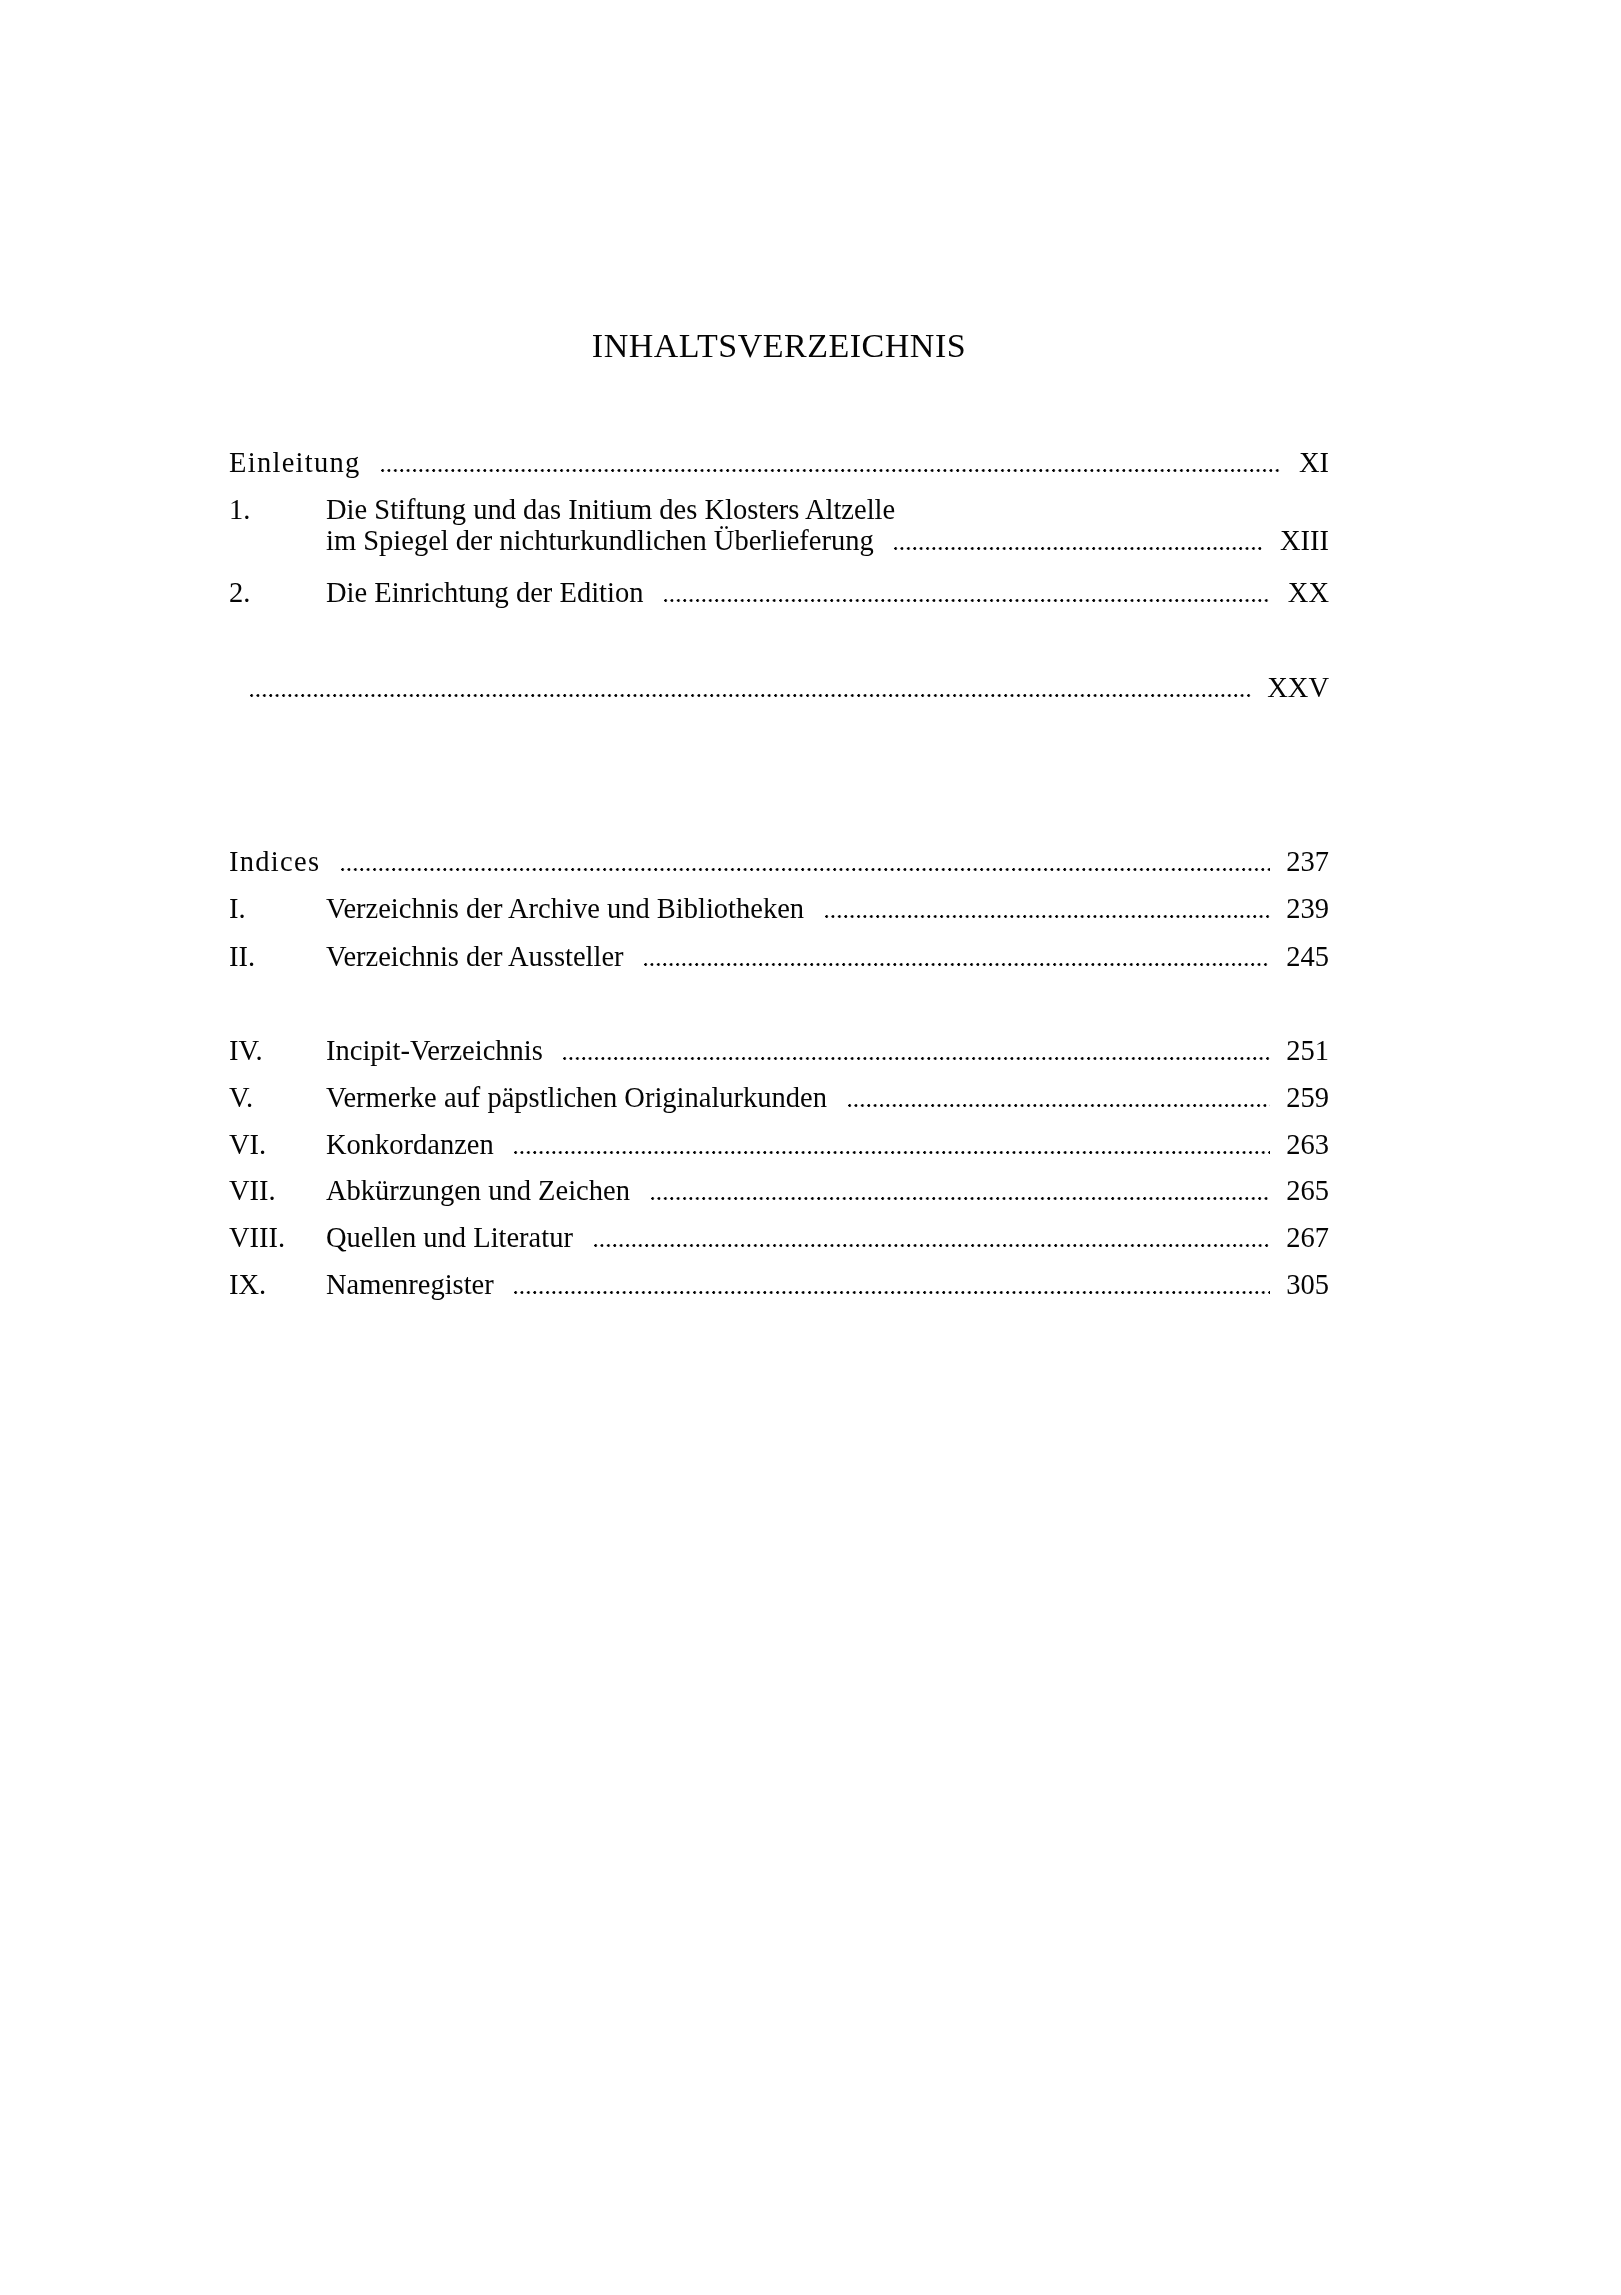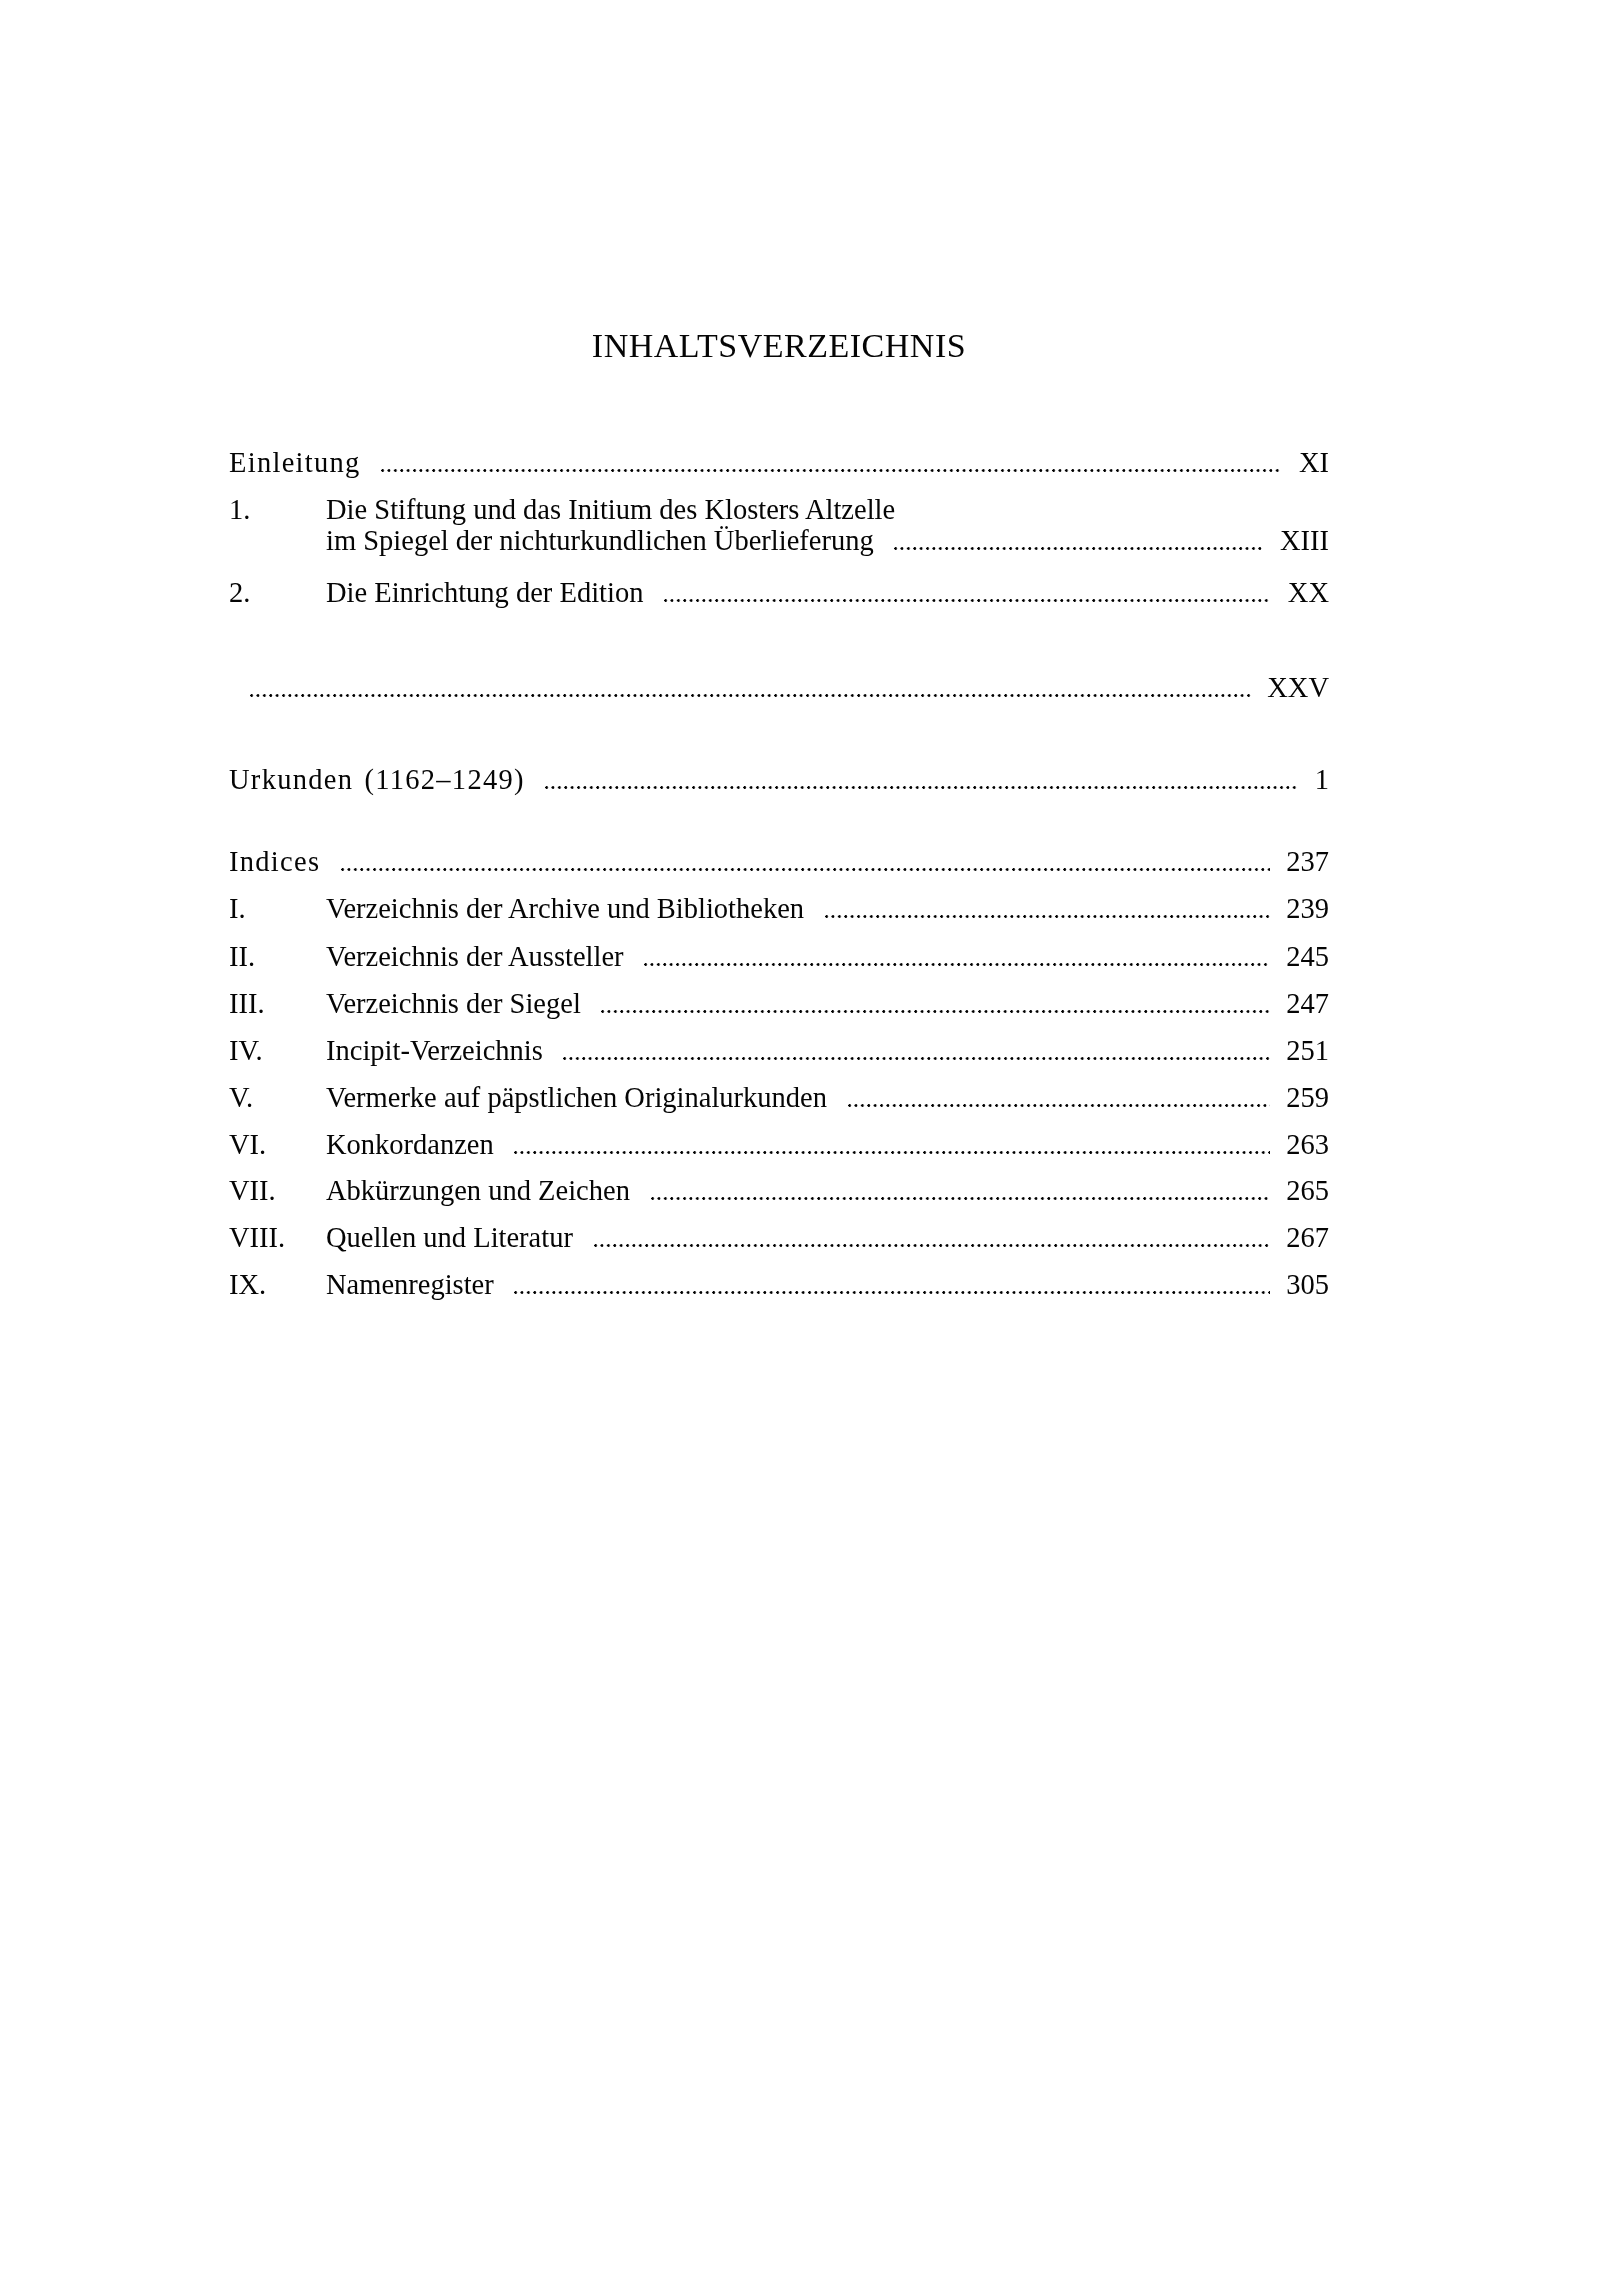--- a/index.html
+++ b/index.html
@@ -92,25 +92,20 @@
     <span class="label">Die Einrichtung der Edition</span>
     <span class="leader"></span>
     <span class="pg">XX</span>
   </div>
 
   <div class="row" style="top:671px">
     <span class="leader"></span>
     <span class="pg">XXV</span>
   </div>
 
-  <div class="row" style="top:763px">
-    <span class="label hd">Urkunden (1162–1249)</span>
-    <span class="leader"></span>
-    <span class="pg">1</span>
-  </div>
 
   <div class="row" style="top:845px">
     <span class="label hd">Indices</span>
     <span class="leader"></span>
     <span class="pg">237</span>
   </div>
 
   <div class="row" style="top:892px">
     <span class="num">I.</span>
     <span class="label">Verzeichnis der Archive und Bibliotheken</span>
@@ -118,26 +113,20 @@
     <span class="pg">239</span>
   </div>
 
   <div class="row" style="top:940px">
     <span class="num">II.</span>
     <span class="label">Verzeichnis der Aussteller</span>
     <span class="leader"></span>
     <span class="pg">245</span>
   </div>
 
-  <div class="row" style="top:987px">
-    <span class="num">III.</span>
-    <span class="label">Verzeichnis der Siegel</span>
-    <span class="leader"></span>
-    <span class="pg">247</span>
-  </div>
 
   <div class="row" style="top:1034px">
     <span class="num">IV.</span>
     <span class="label">Incipit-Verzeichnis</span>
     <span class="leader"></span>
     <span class="pg">251</span>
   </div>
 
   <div class="row" style="top:1081px">
     <span class="num">V.</span>

